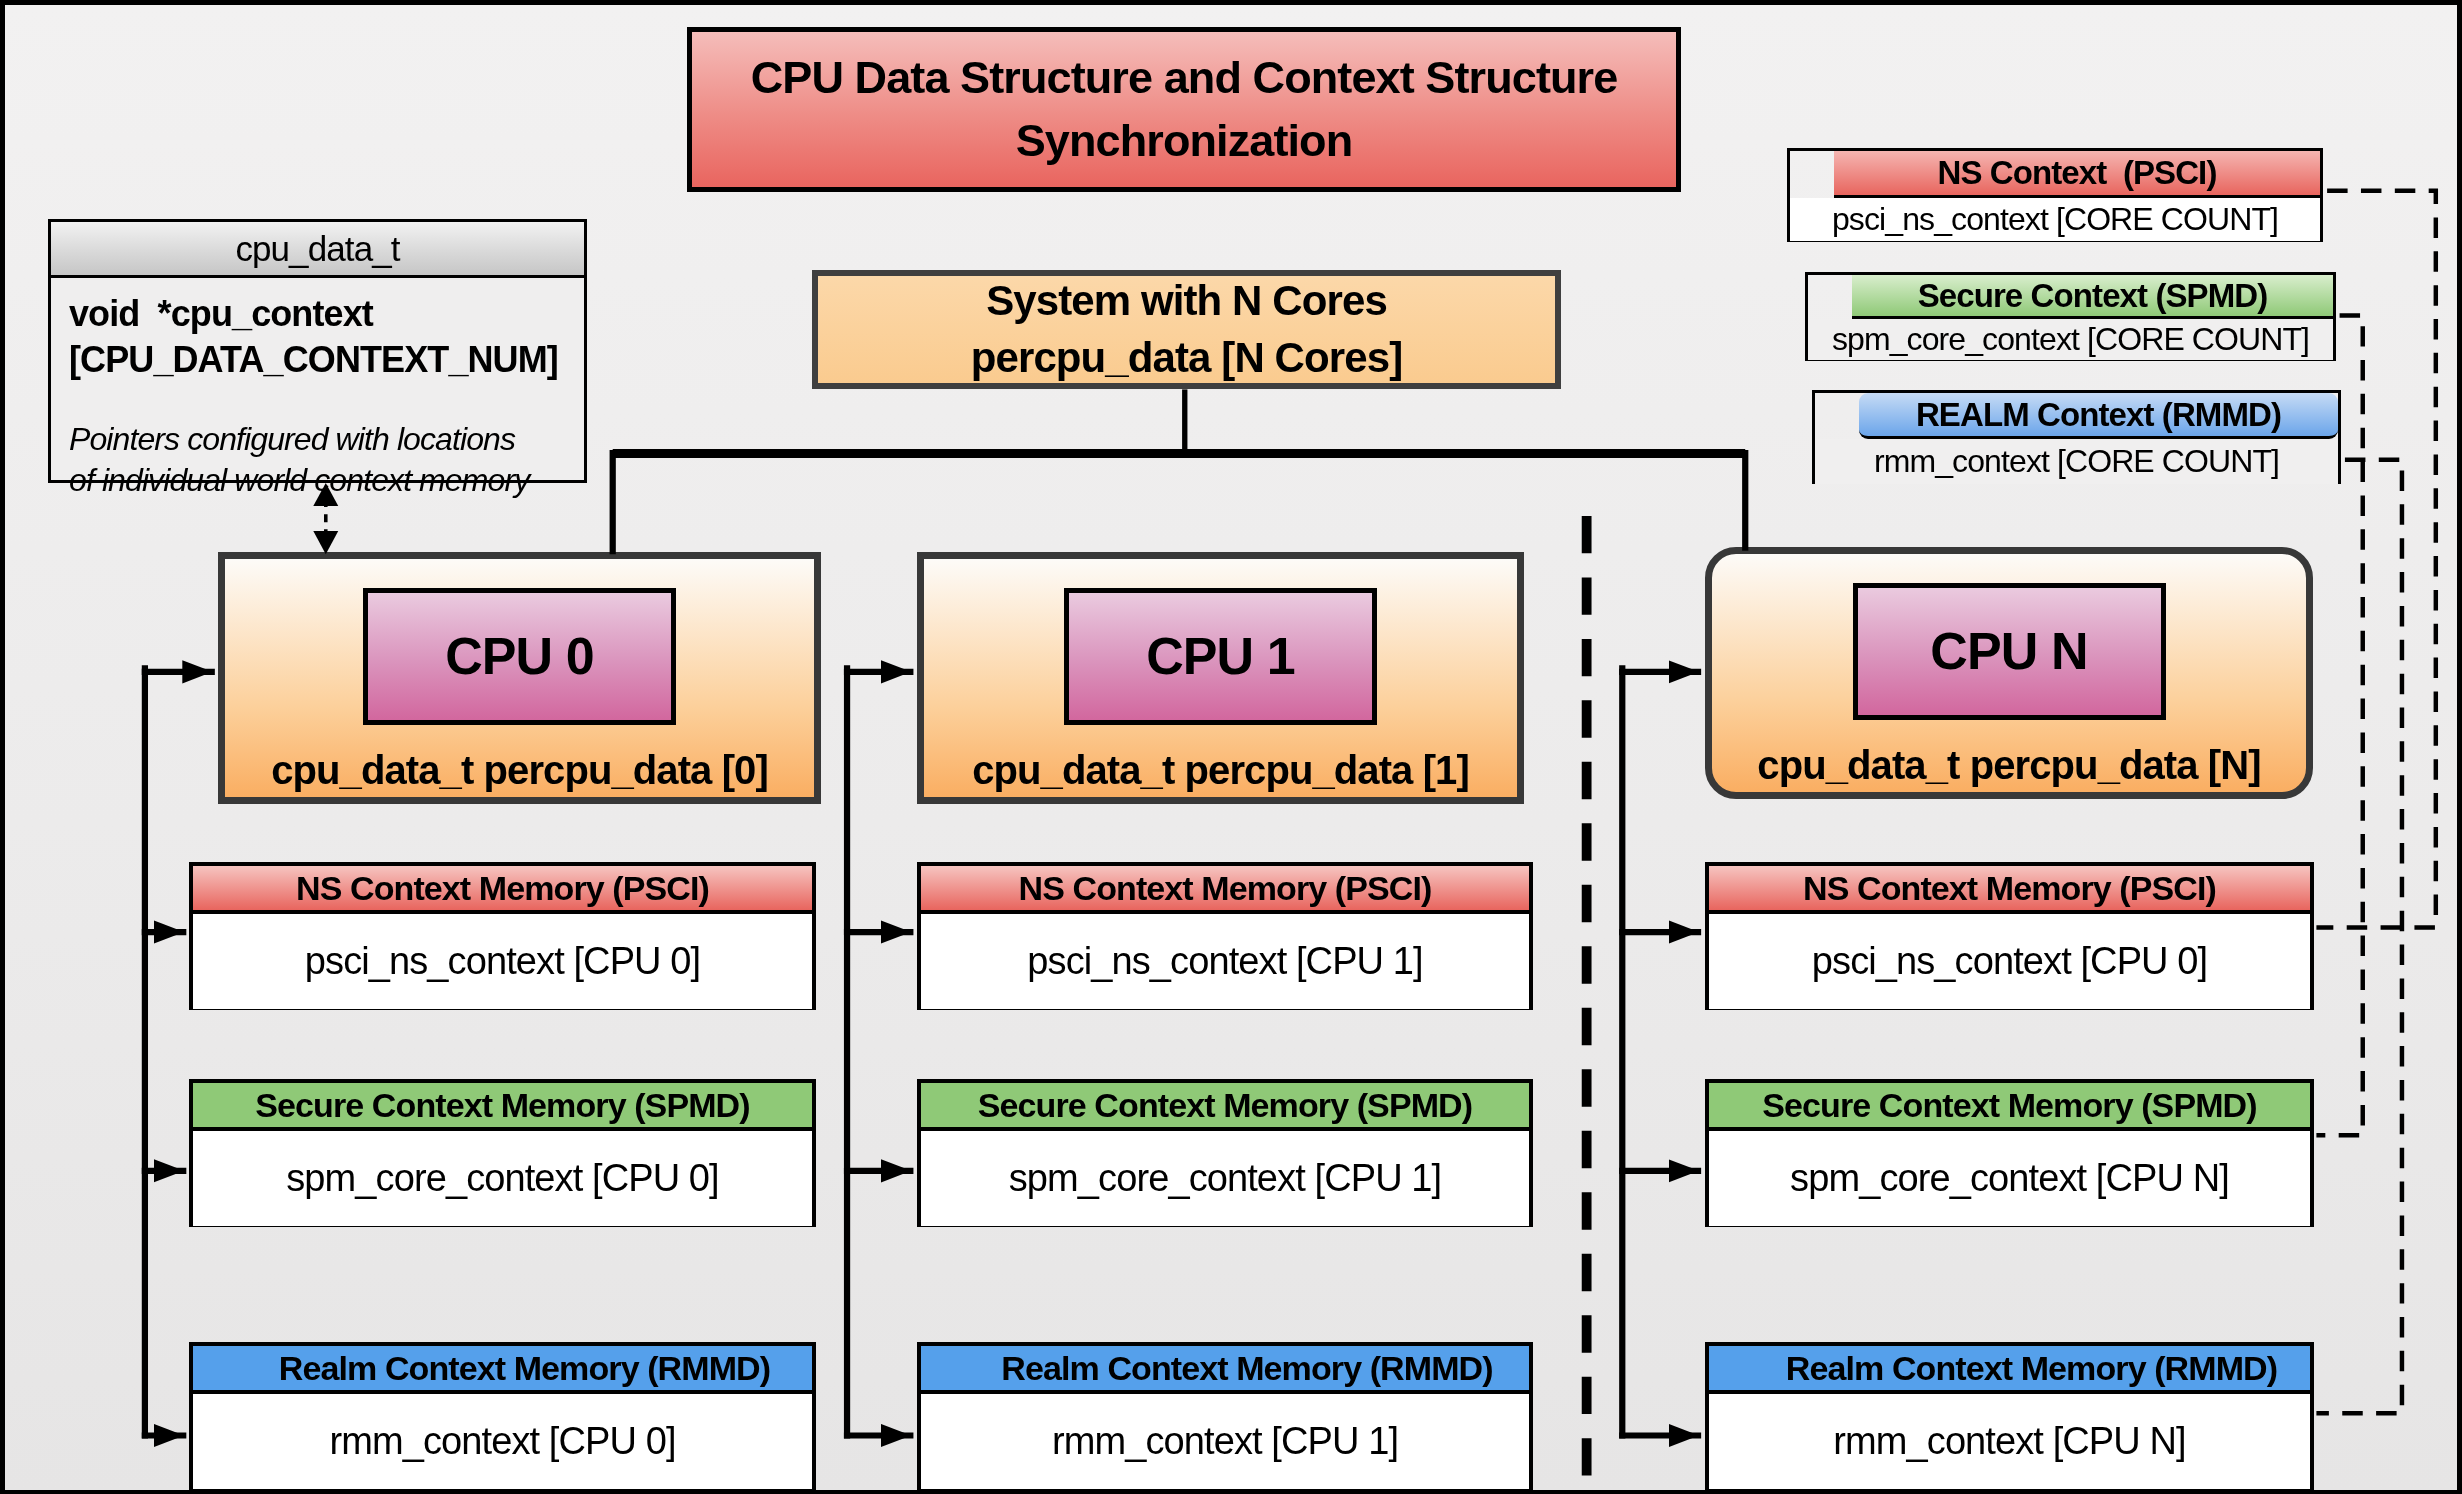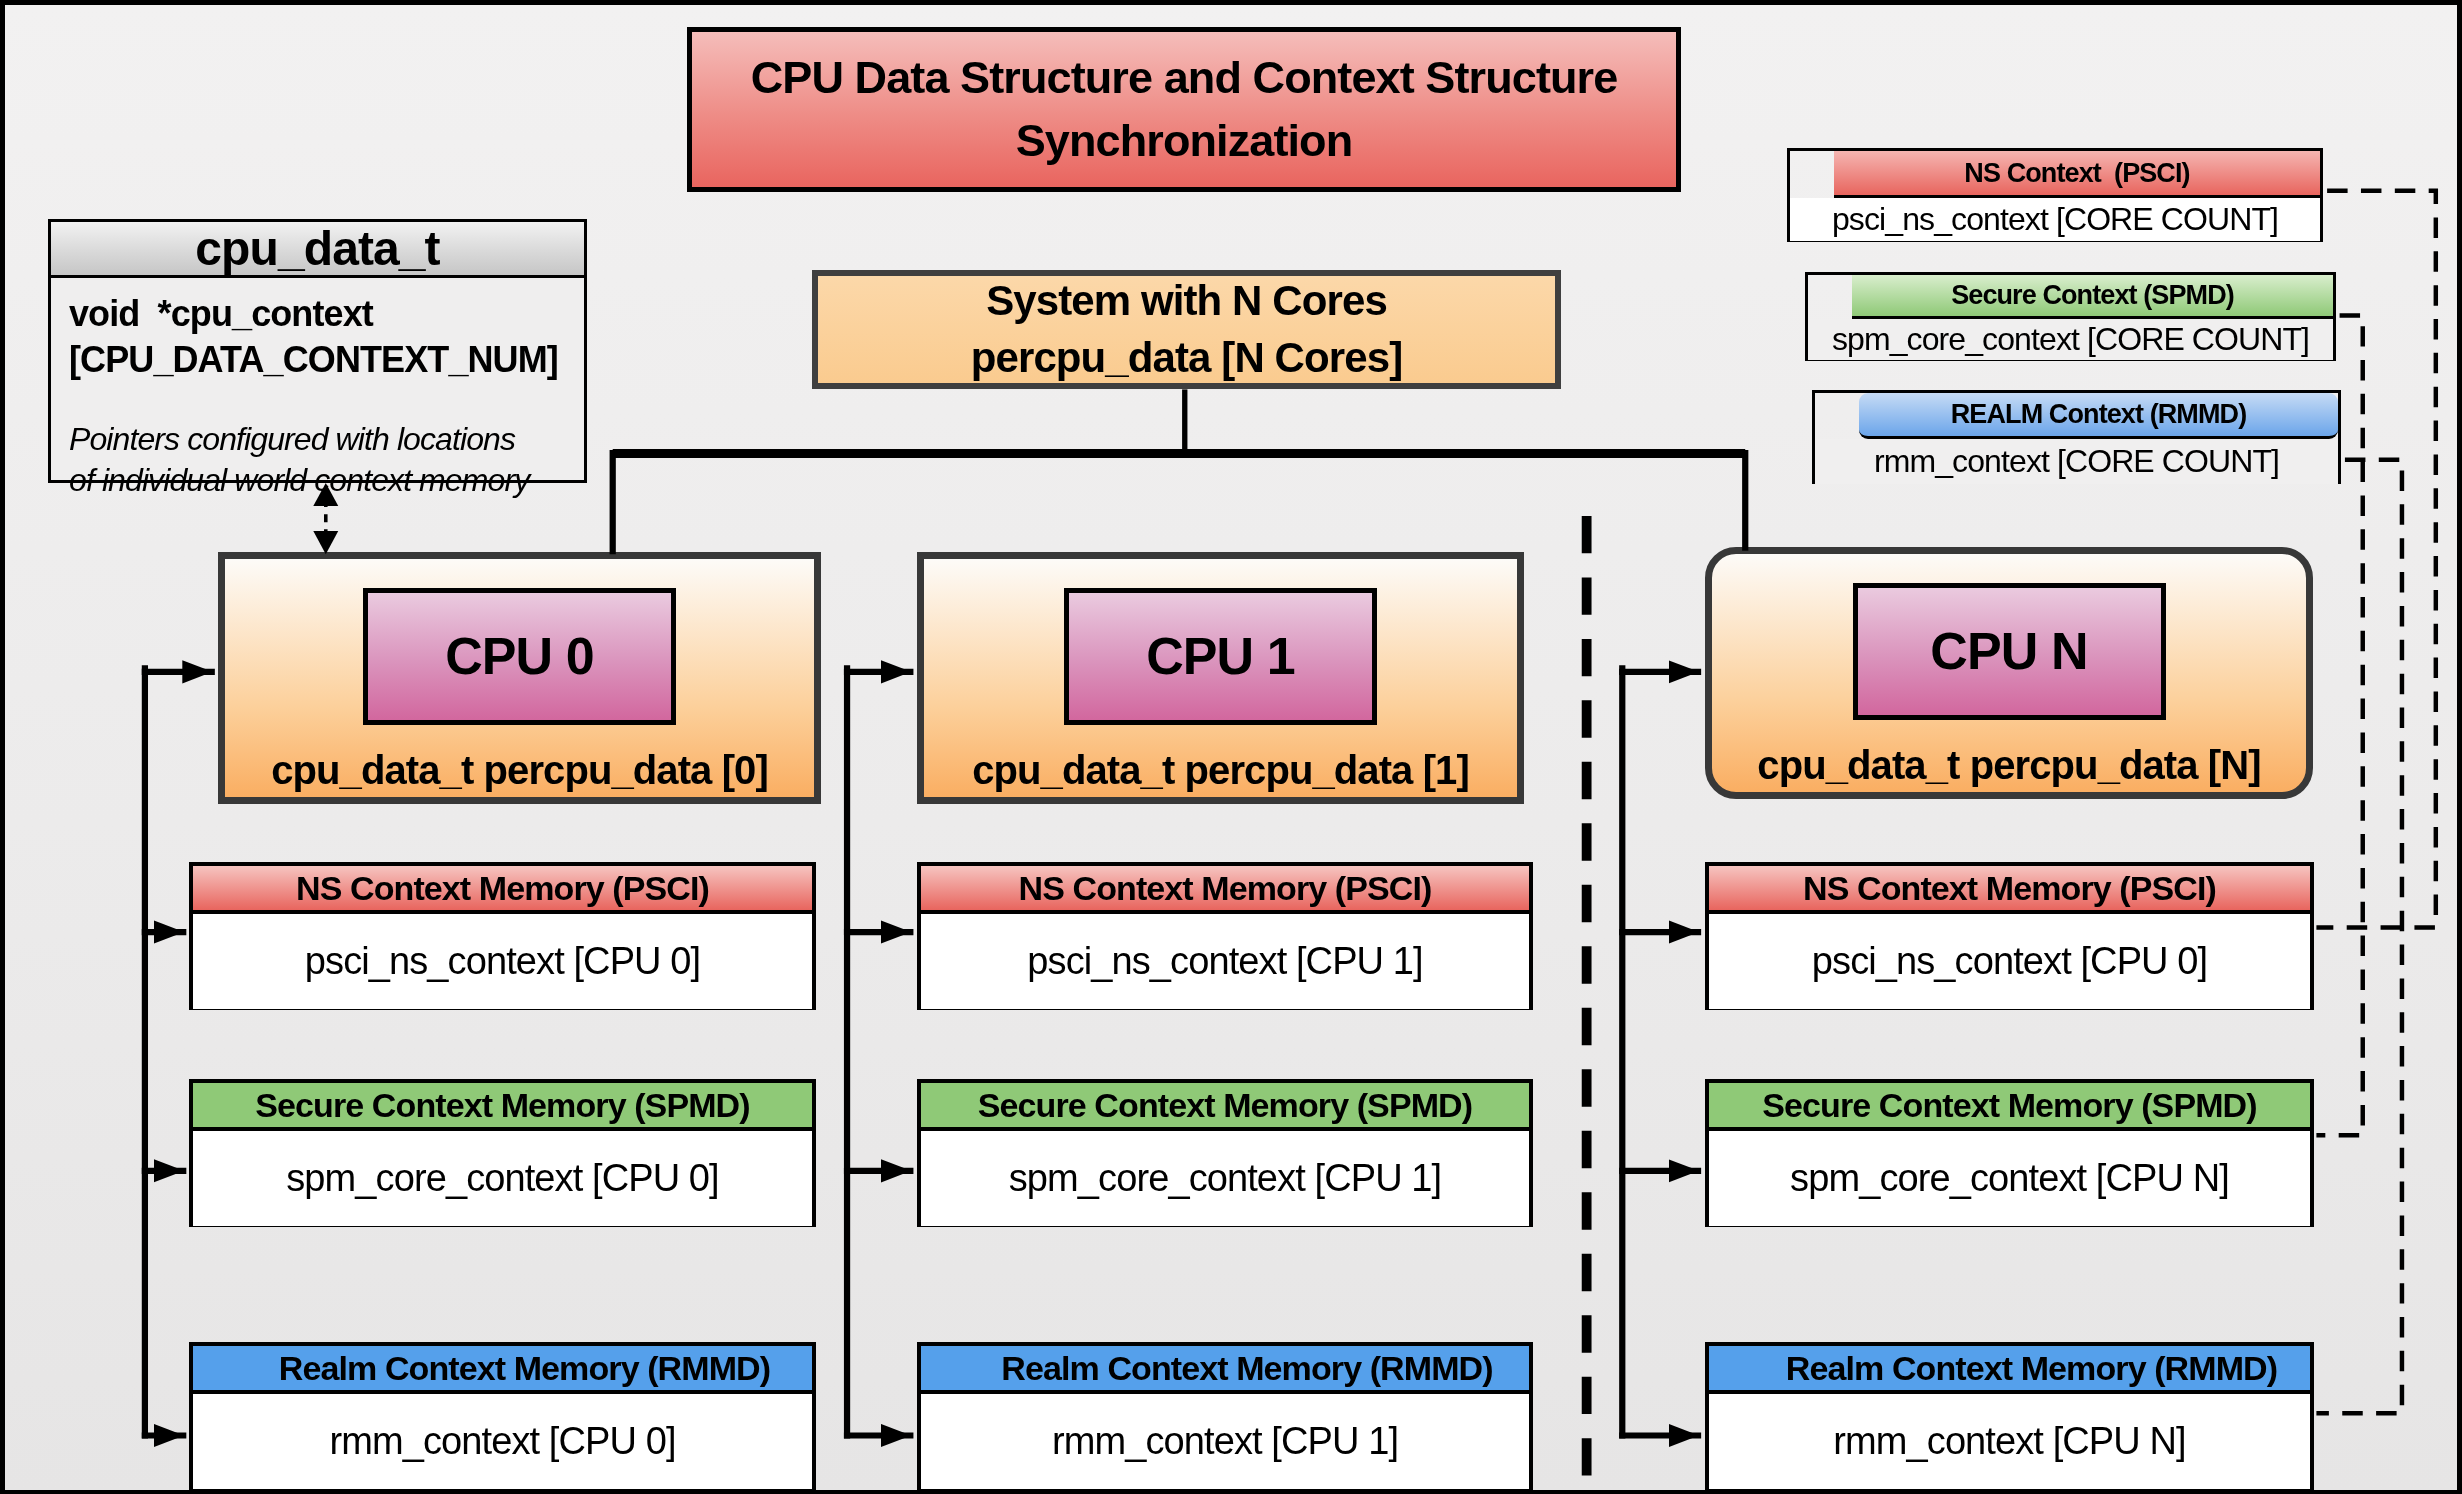--- a/index.html
+++ b/index.html
@@ -27,40 +27,40 @@
 
   
   .struct-box{
     left:43px;top:214px;width:539px;height:264px;
     background:#EFEEEE;border:3.6px solid #000;
   }
   .struct-header{
     height:53px;border-bottom:3.6px solid #000;
     background:linear-gradient(180deg,#F2F2F2 0%,#D9D9D9 55%,#C6C6C6 100%);
     display:flex;align-items:center;justify-content:center;
-    font-weight:bold;font-size:48px;letter-spacing:-0.9px;
+    font-weight:normal;font-size:35px;letter-spacing:-0.9px;
   }
   .struct-body{padding:12.5px 18px 0 18px;}
   .struct-field{font-weight:bold;font-size:36px;line-height:1.28;letter-spacing:-0.9px;}
   .struct-note{font-style:italic;font-size:32px;line-height:1.3;margin-top:36px;letter-spacing:-0.9px;}
 
   
   .system-box{
     left:807px;top:265px;width:749px;height:119px;
     background:linear-gradient(180deg,#FCD8A9 0%,#FACB8F 100%);
     border:6.2px solid #3F3F3F;
     display:flex;flex-direction:column;align-items:center;justify-content:center;
     font-weight:bold;font-size:42px;line-height:1.35;letter-spacing:-0.9px;text-align:center;
   }
 
   
   .legend{border:3.6px solid #000;}
   .legend .hd{
     display:flex;align-items:center;justify-content:center;
-    font-weight:bold;font-size:27px;letter-spacing:-0.9px;
+    font-weight:bold;font-size:33px;letter-spacing:-0.9px;
     border-bottom:3.6px solid #000;height:44px;margin-left:44px;
   }
   .legend .bd{
     display:flex;align-items:center;justify-content:center;
     font-size:32px;letter-spacing:-0.9px;
   }
   .legend-ns{left:1782px;top:143px;width:536px;height:94px;}
   .legend-ns .hd{background:linear-gradient(180deg,#F5B5B1 0%,#E8655E 100%);}
   .legend-ns .bd{background:#FFFFFF;height:43px;}
   .legend-sec{left:1800px;top:267px;width:531px;height:89px;}

